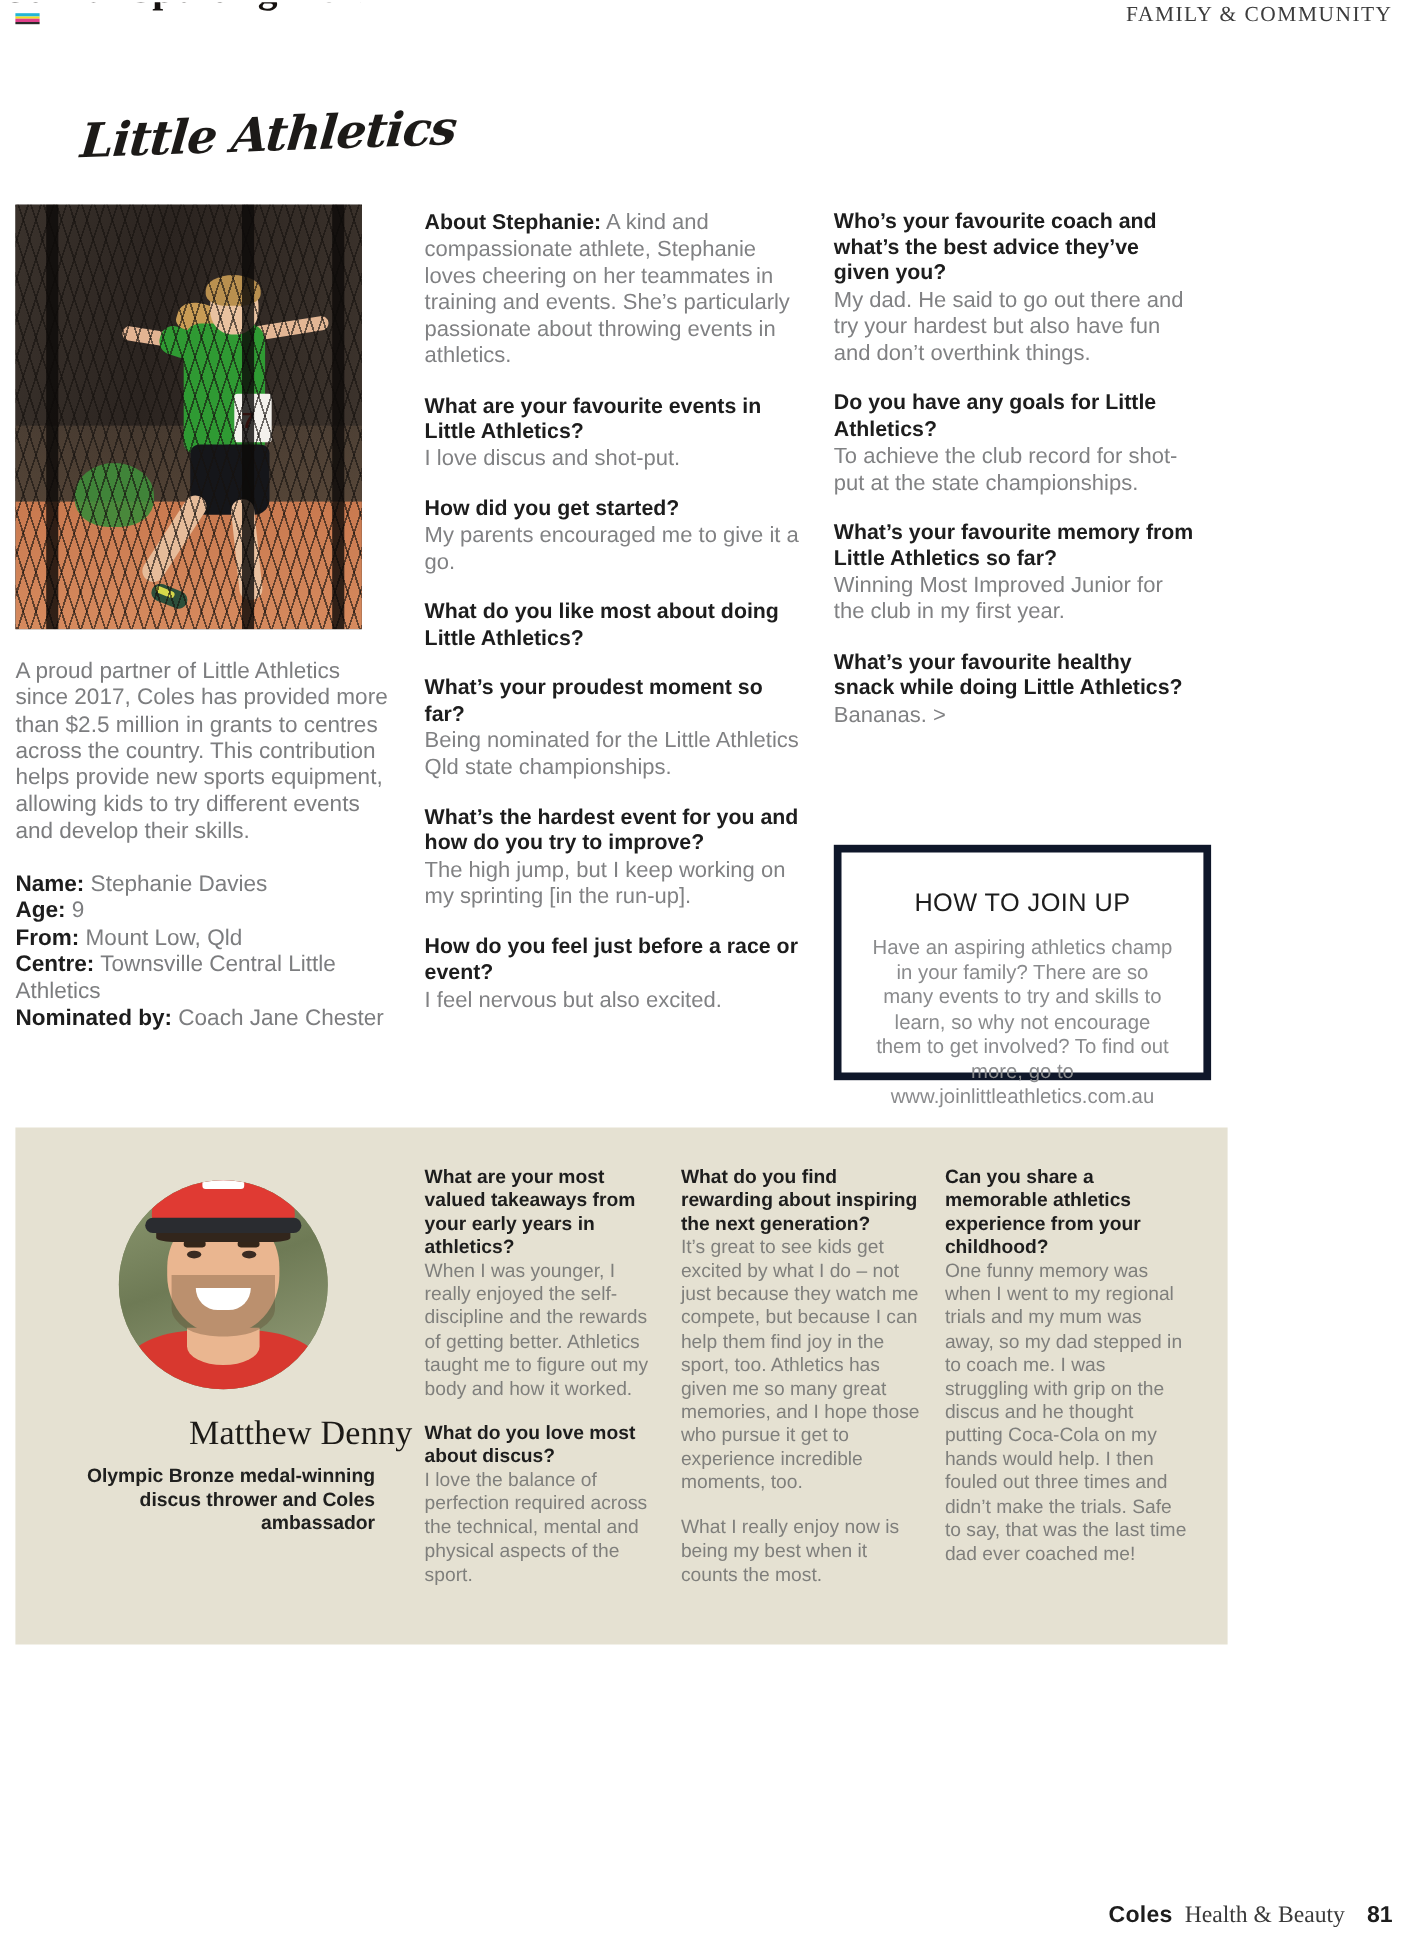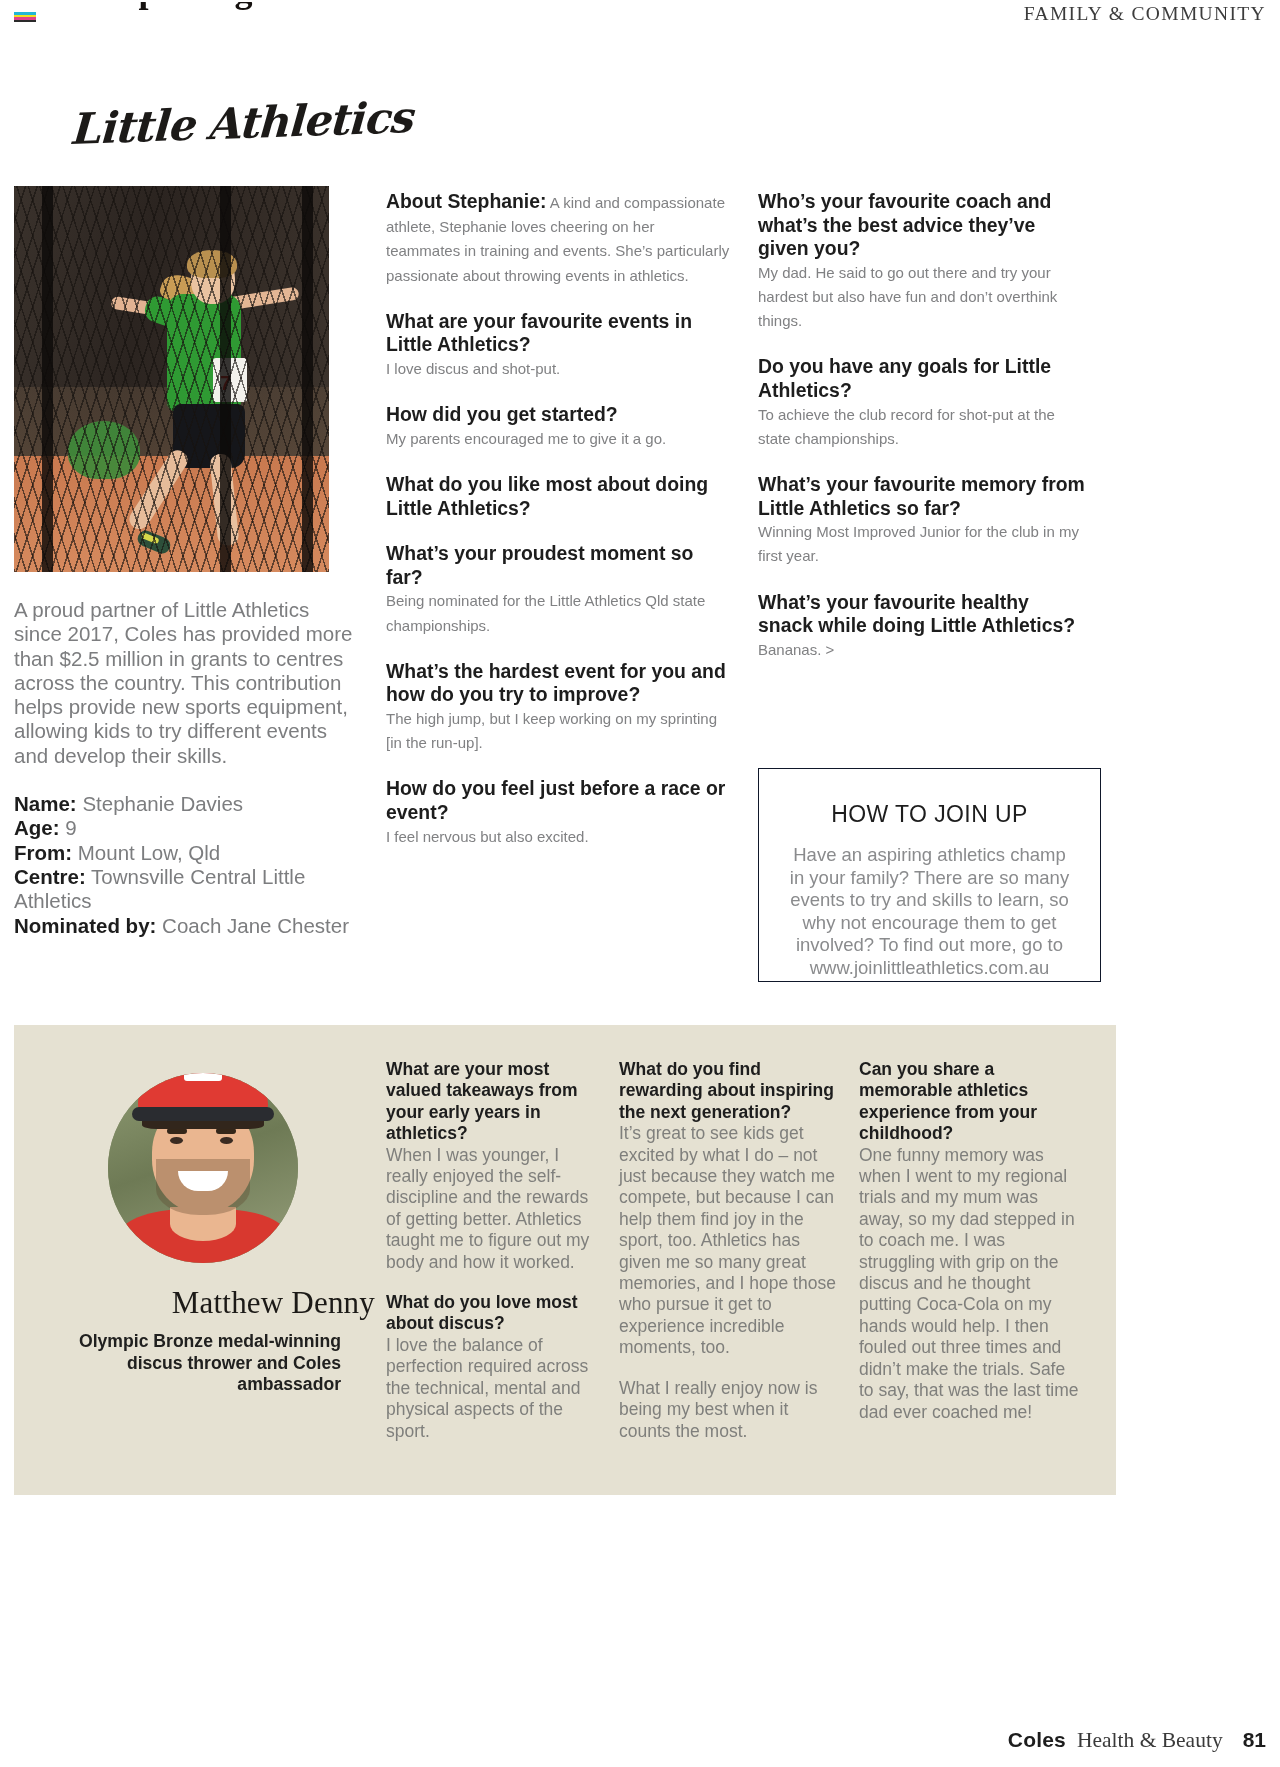--- a/index.html
+++ b/index.html
@@ -93,28 +93,28 @@
   .lead { font-size:20.5px; line-height:24.3px; color:#7c7d7f; }
   .facts { margin-top:24px; font-size:20.5px; line-height:24.3px; }
   .facts .ln { color:#7c7d7f; }
   .facts b { color:#1d1d1d; font-weight:700; }
 
   
   .col-mid  { position:absolute; left:386px; top:190px; width:345px; }
   .col-right{ position:absolute; left:758px; top:190px; width:330px; }
   .qa { margin-bottom:22px; }
   .qa .q { color:#1d1d1d; font-weight:700; font-size:19.4px; line-height:23.6px; }
-  .qa .a { color:#808183; font-weight:400; font-size:15px; line-height:24.2px; }
+  .qa .a { color:#808183; font-weight:400; font-size:20px; line-height:24.2px; }
   .qa.inline .q { display:inline;text-align:center; }
   .qa.inline .a { display:inline; }
 
   
   .joinbox {
     position:absolute; left:758px; top:768px; width:343px; height:214px;
-    border:1px solid #0f172a; background:#ffffff;
+    border:7px solid #0f172a; background:#ffffff;
     display:flex; flex-direction:column; align-items:center;
     padding:32px 28px 0 28px;
   }
   .joinbox h3 {
     font-size:23px; font-weight:400; color:#1d1d1d; letter-spacing:.4px;
     margin-bottom:16px;
   }
   .joinbox p { font-size:18.5px; line-height:22.6px; color:#8a8b8d; text-align:center; }
 
   

